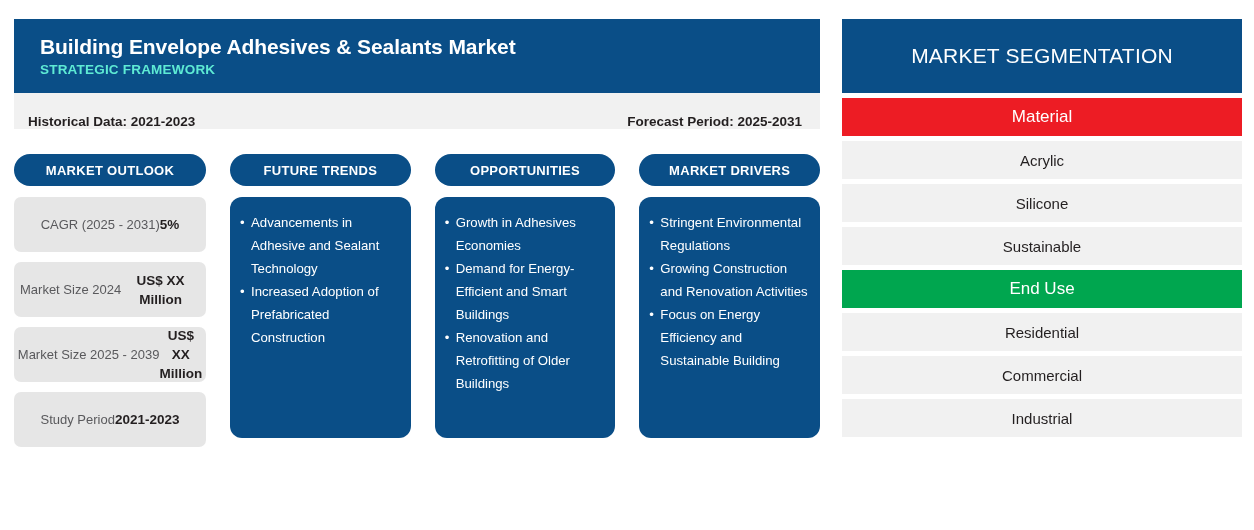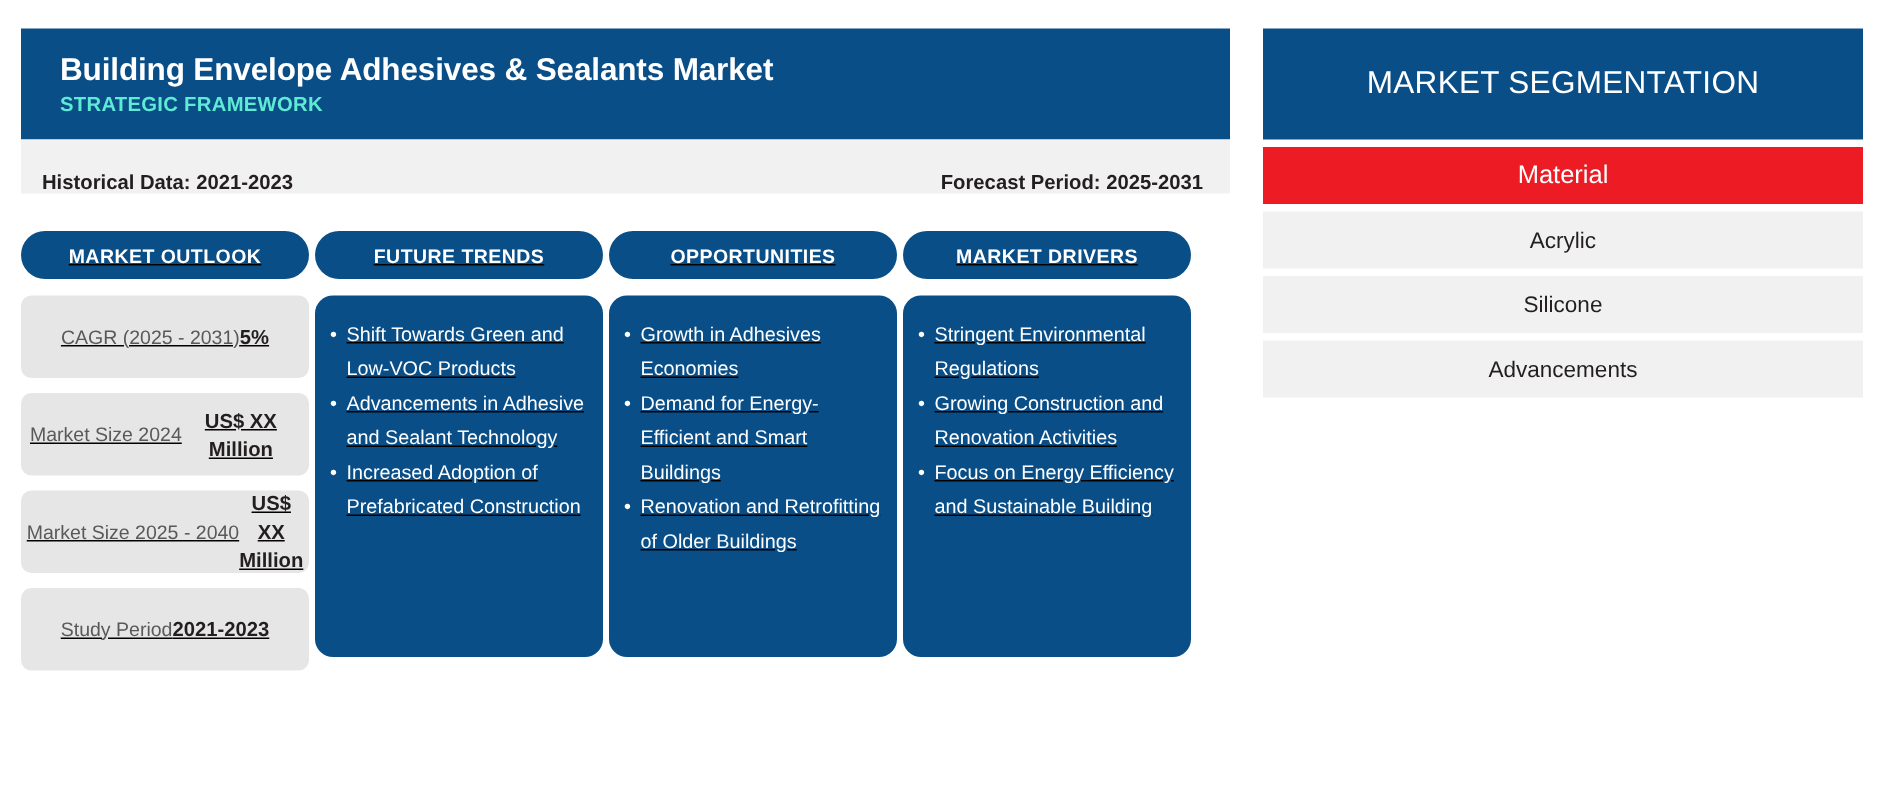--- a/index.html
+++ b/index.html
@@ -126,22 +126,21 @@
   }
 
   
   #columns {
     position: absolute;
     left: 0;
     top: 135px;
     width: 806px;
     height: 284px;
     display: flex;
-    gap: 4px;
-    text-decoration: underline;
+    gap: 24px;
   }
   .column {
     width: 192px;
     display: flex;
     flex-direction: column;
   }
 
   .col-pill {
     height: 32px;
     border-radius: 16px;
@@ -286,35 +285,34 @@
       <div class="stat-cards">
         <div class="stat-card">
           <span class="stat-label">CAGR (2025 - 2031)</span>
           <span class="stat-value">5%</span>
         </div>
         <div class="stat-card">
           <span class="stat-label">Market Size 2024</span>
           <span class="stat-value">US$ XX Million</span>
         </div>
         <div class="stat-card">
-          <span class="stat-label">Market Size 2025 - 2040</span>
+          <span class="stat-label">Market Size 2025 - 2039</span>
           <span class="stat-value">US$ XX Million</span>
         </div>
         <div class="stat-card">
           <span class="stat-label">Study Period</span>
           <span class="stat-value">2021-2023</span>
         </div>
       </div>
     </div>
 
     <div class="column">
       <div class="col-pill">FUTURE TRENDS</div>
       <div class="bullet-card">
         <ul class="bullet-list">
-          <li class="bullet-item">Shift Towards Green and Low-VOC Products</li>
           <li class="bullet-item">Advancements in Adhesive and Sealant Technology</li>
           <li class="bullet-item">Increased Adoption of Prefabricated Construction</li>
         </ul>
       </div>
     </div>
 
     <div class="column">
       <div class="col-pill">OPPORTUNITIES</div>
       <div class="bullet-card">
         <ul class="bullet-list">
@@ -339,16 +337,22 @@
   </div>
 </div>
 
 <div id="seg-panel">
   <div id="seg-header">MARKET SEGMENTATION</div>
 
   <div class="seg-group">
     <div class="seg-title" style="background-color: rgb(237, 28, 36);">Material</div>
     <div class="seg-item">Acrylic</div>
     <div class="seg-item">Silicone</div>
-    <div class="seg-item">Advancements</div>
-  </div>
-
+    <div class="seg-item">Sustainable</div>
+  </div>
+
+  <div class="seg-group">
+    <div class="seg-title" style="background-color: rgb(0, 166, 79);">End Use</div>
+    <div class="seg-item">Residential</div>
+    <div class="seg-item">Commercial</div>
+    <div class="seg-item">Industrial</div>
+  </div>
 </div>
 
 </body></html>

